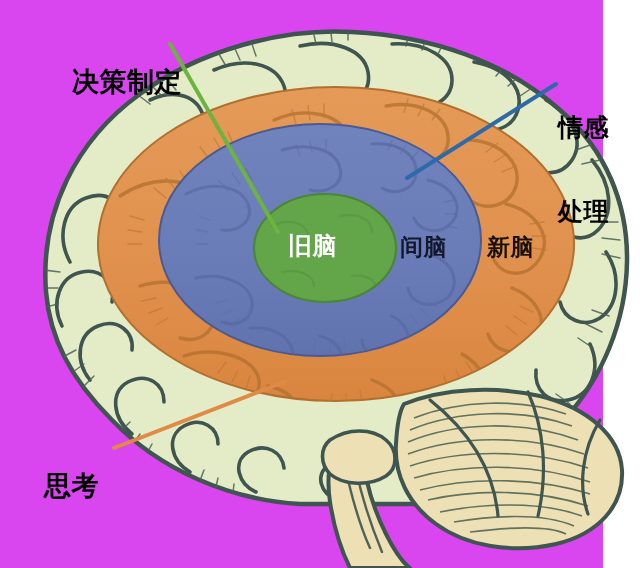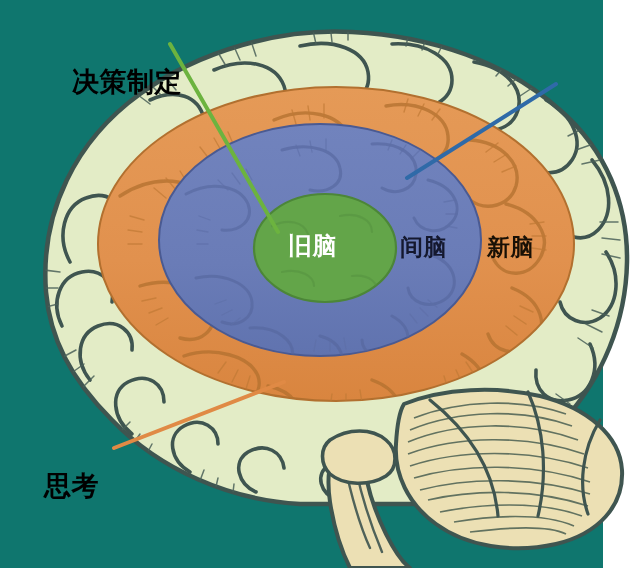--- a/index.html
+++ b/index.html
@@ -11,21 +11,21 @@
   body {
     width: 640px;
     height: 568px;
     overflow: hidden;
     font-family: "DejaVu Sans", "Liberation Sans", sans-serif;
   }
   #stage {
     position: relative;
     width: 603px;
     height: 568px;
-    background: #0f766e;
+    background: #d946ef;
   }
   #diagram-svg {
     position: absolute;
     left: 0;
     top: 0;
     width: 640px;
     height: 568px;
     display: block;
   }
   .callout {
@@ -296,20 +296,24 @@
       <line x1="170" y1="44" x2="278" y2="232" stroke="#6cb33f" stroke-width="4"></line>
       <line x1="556" y1="84" x2="407" y2="178" stroke="#2f6aa8" stroke-width="4"></line>
       <line x1="114" y1="448" x2="284" y2="382" stroke="#e08a45" stroke-width="4"></line>
     </g>
   </svg>
 
   <div class="callout" id="callout-decision">
     <span class="callout-line">决策制定</span>
   </div>
 
+  <div class="callout" id="callout-emotion">
+    <span class="callout-line">情感</span>
+    <span class="callout-line">处理</span>
+  </div>
 
   <div class="callout" id="callout-rational">
     <span class="callout-line">思考</span>
   </div>
 
   <div class="region-label" id="label-old-brain">旧脑</div>
 
   <div class="region-label" id="label-neocortex">新脑</div>
 
   <div class="region-label" id="label-diencephalon">间脑</div>

